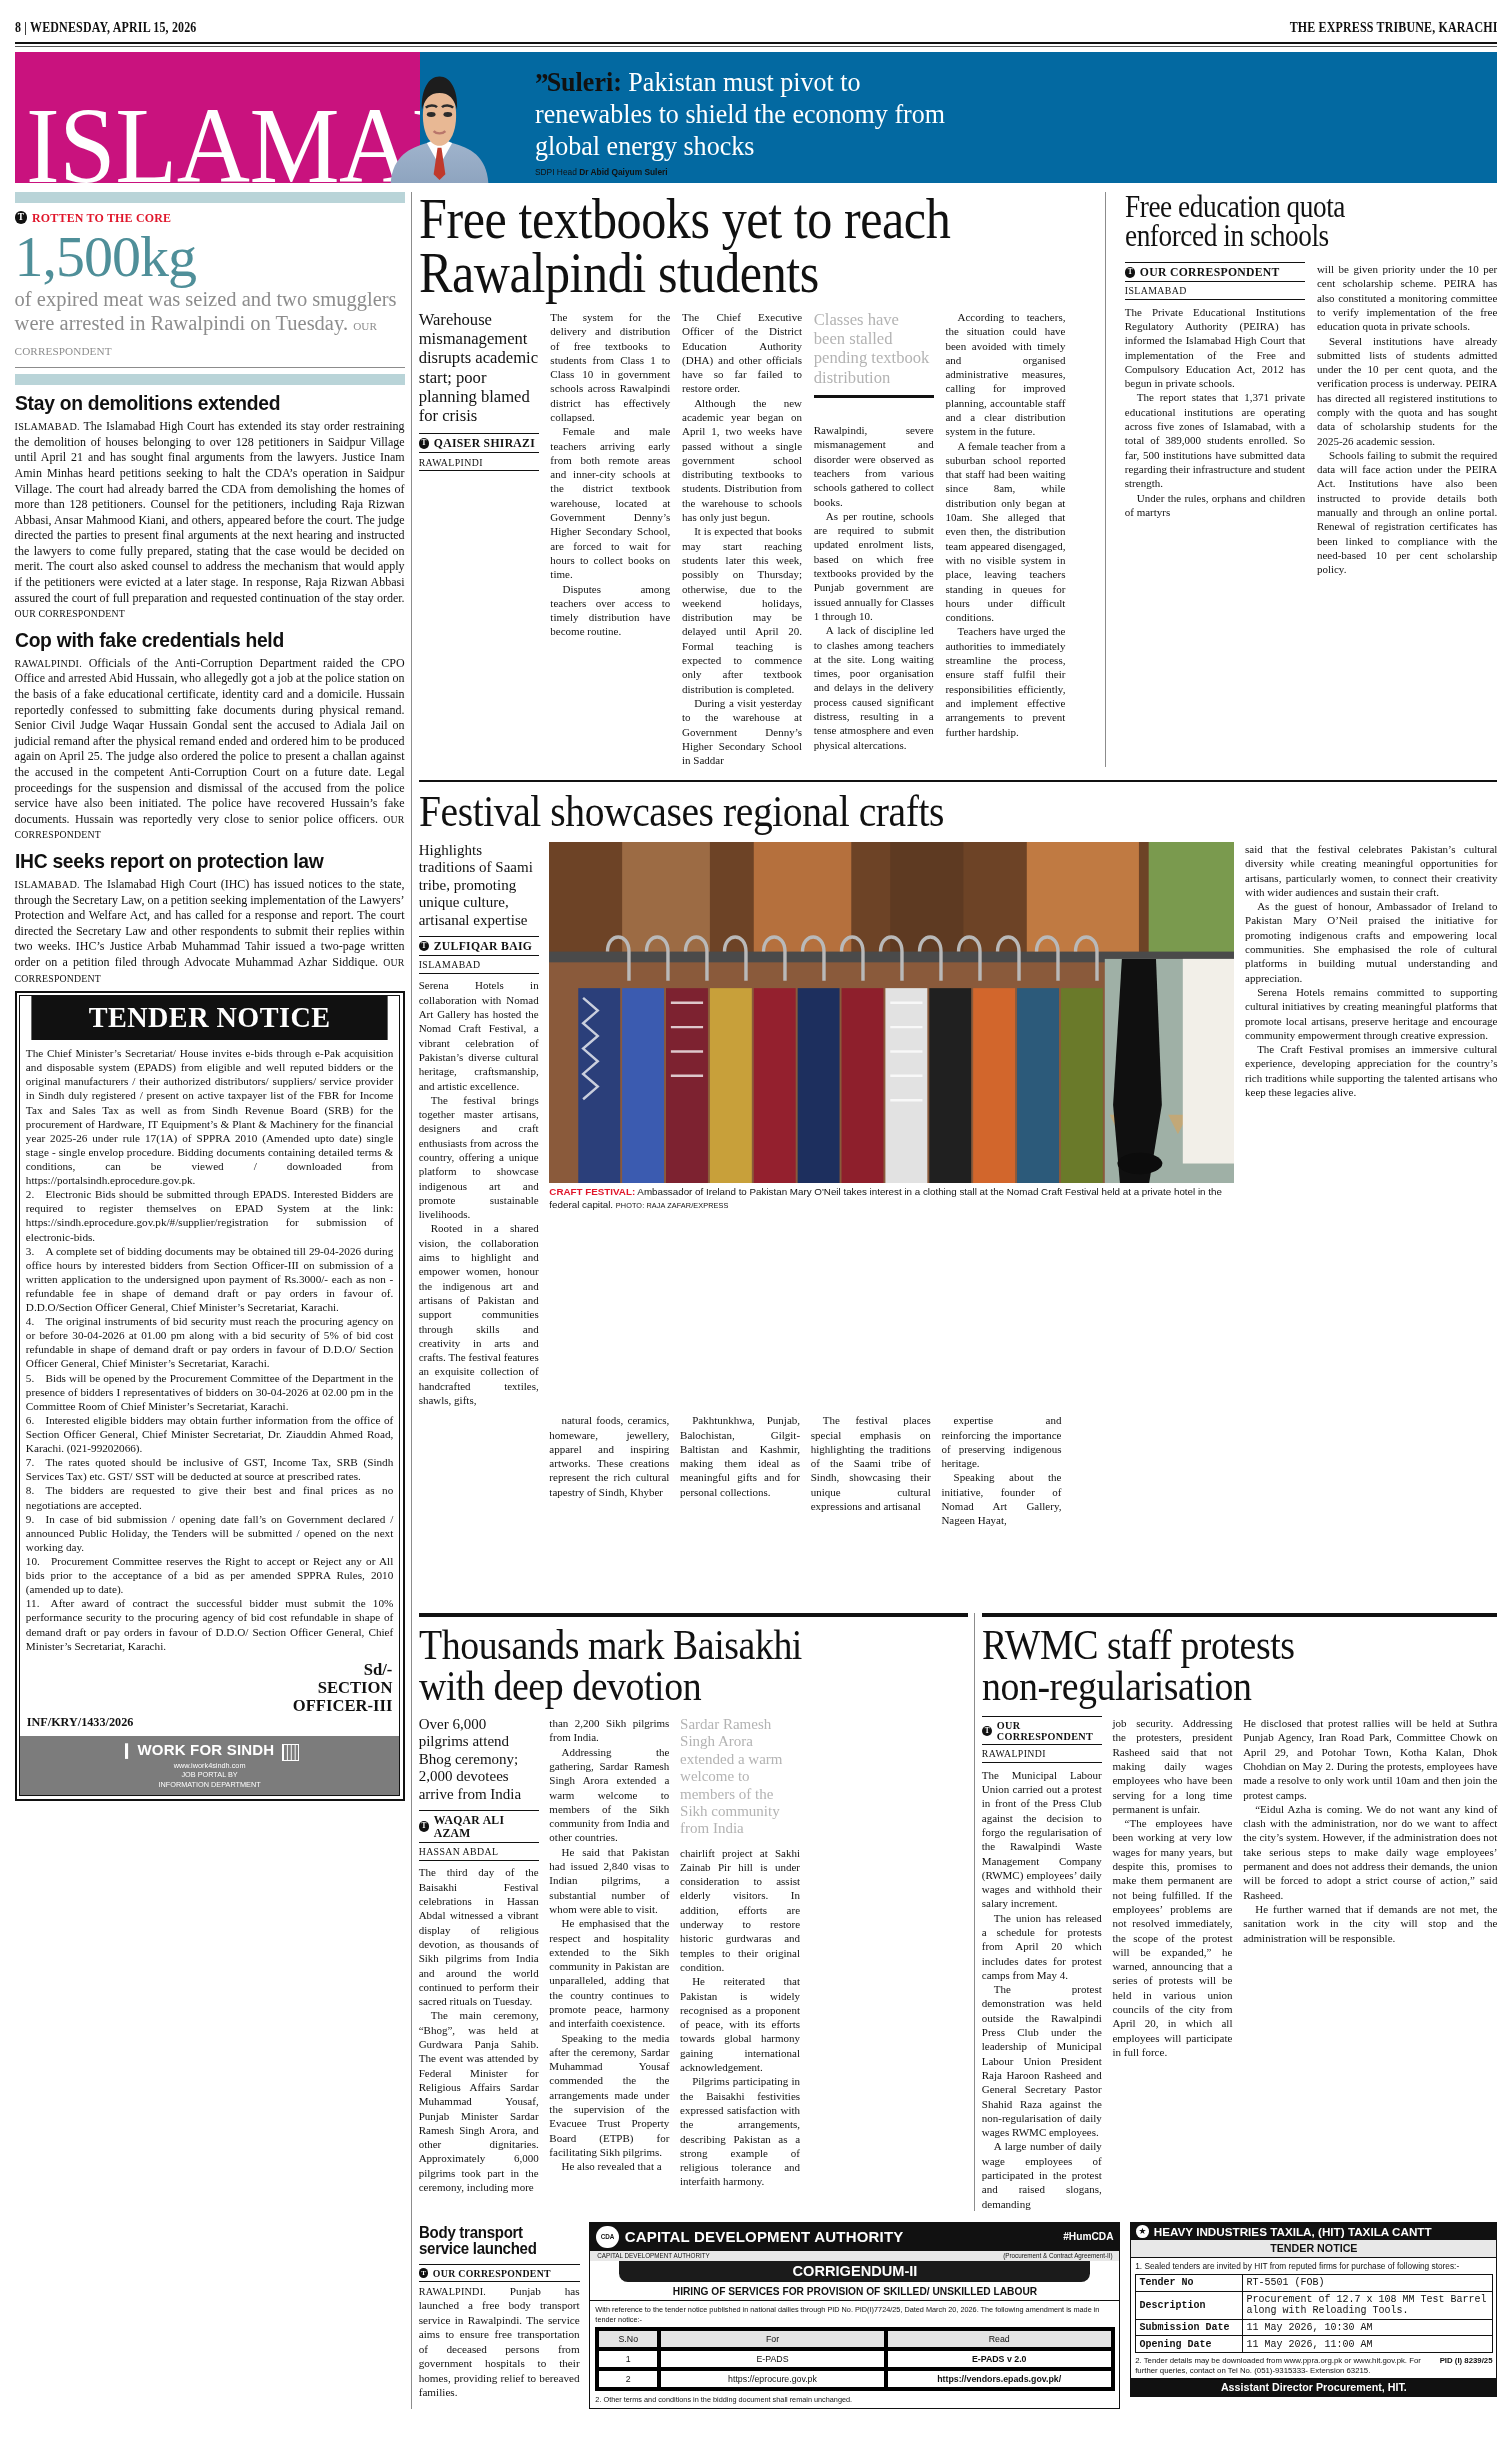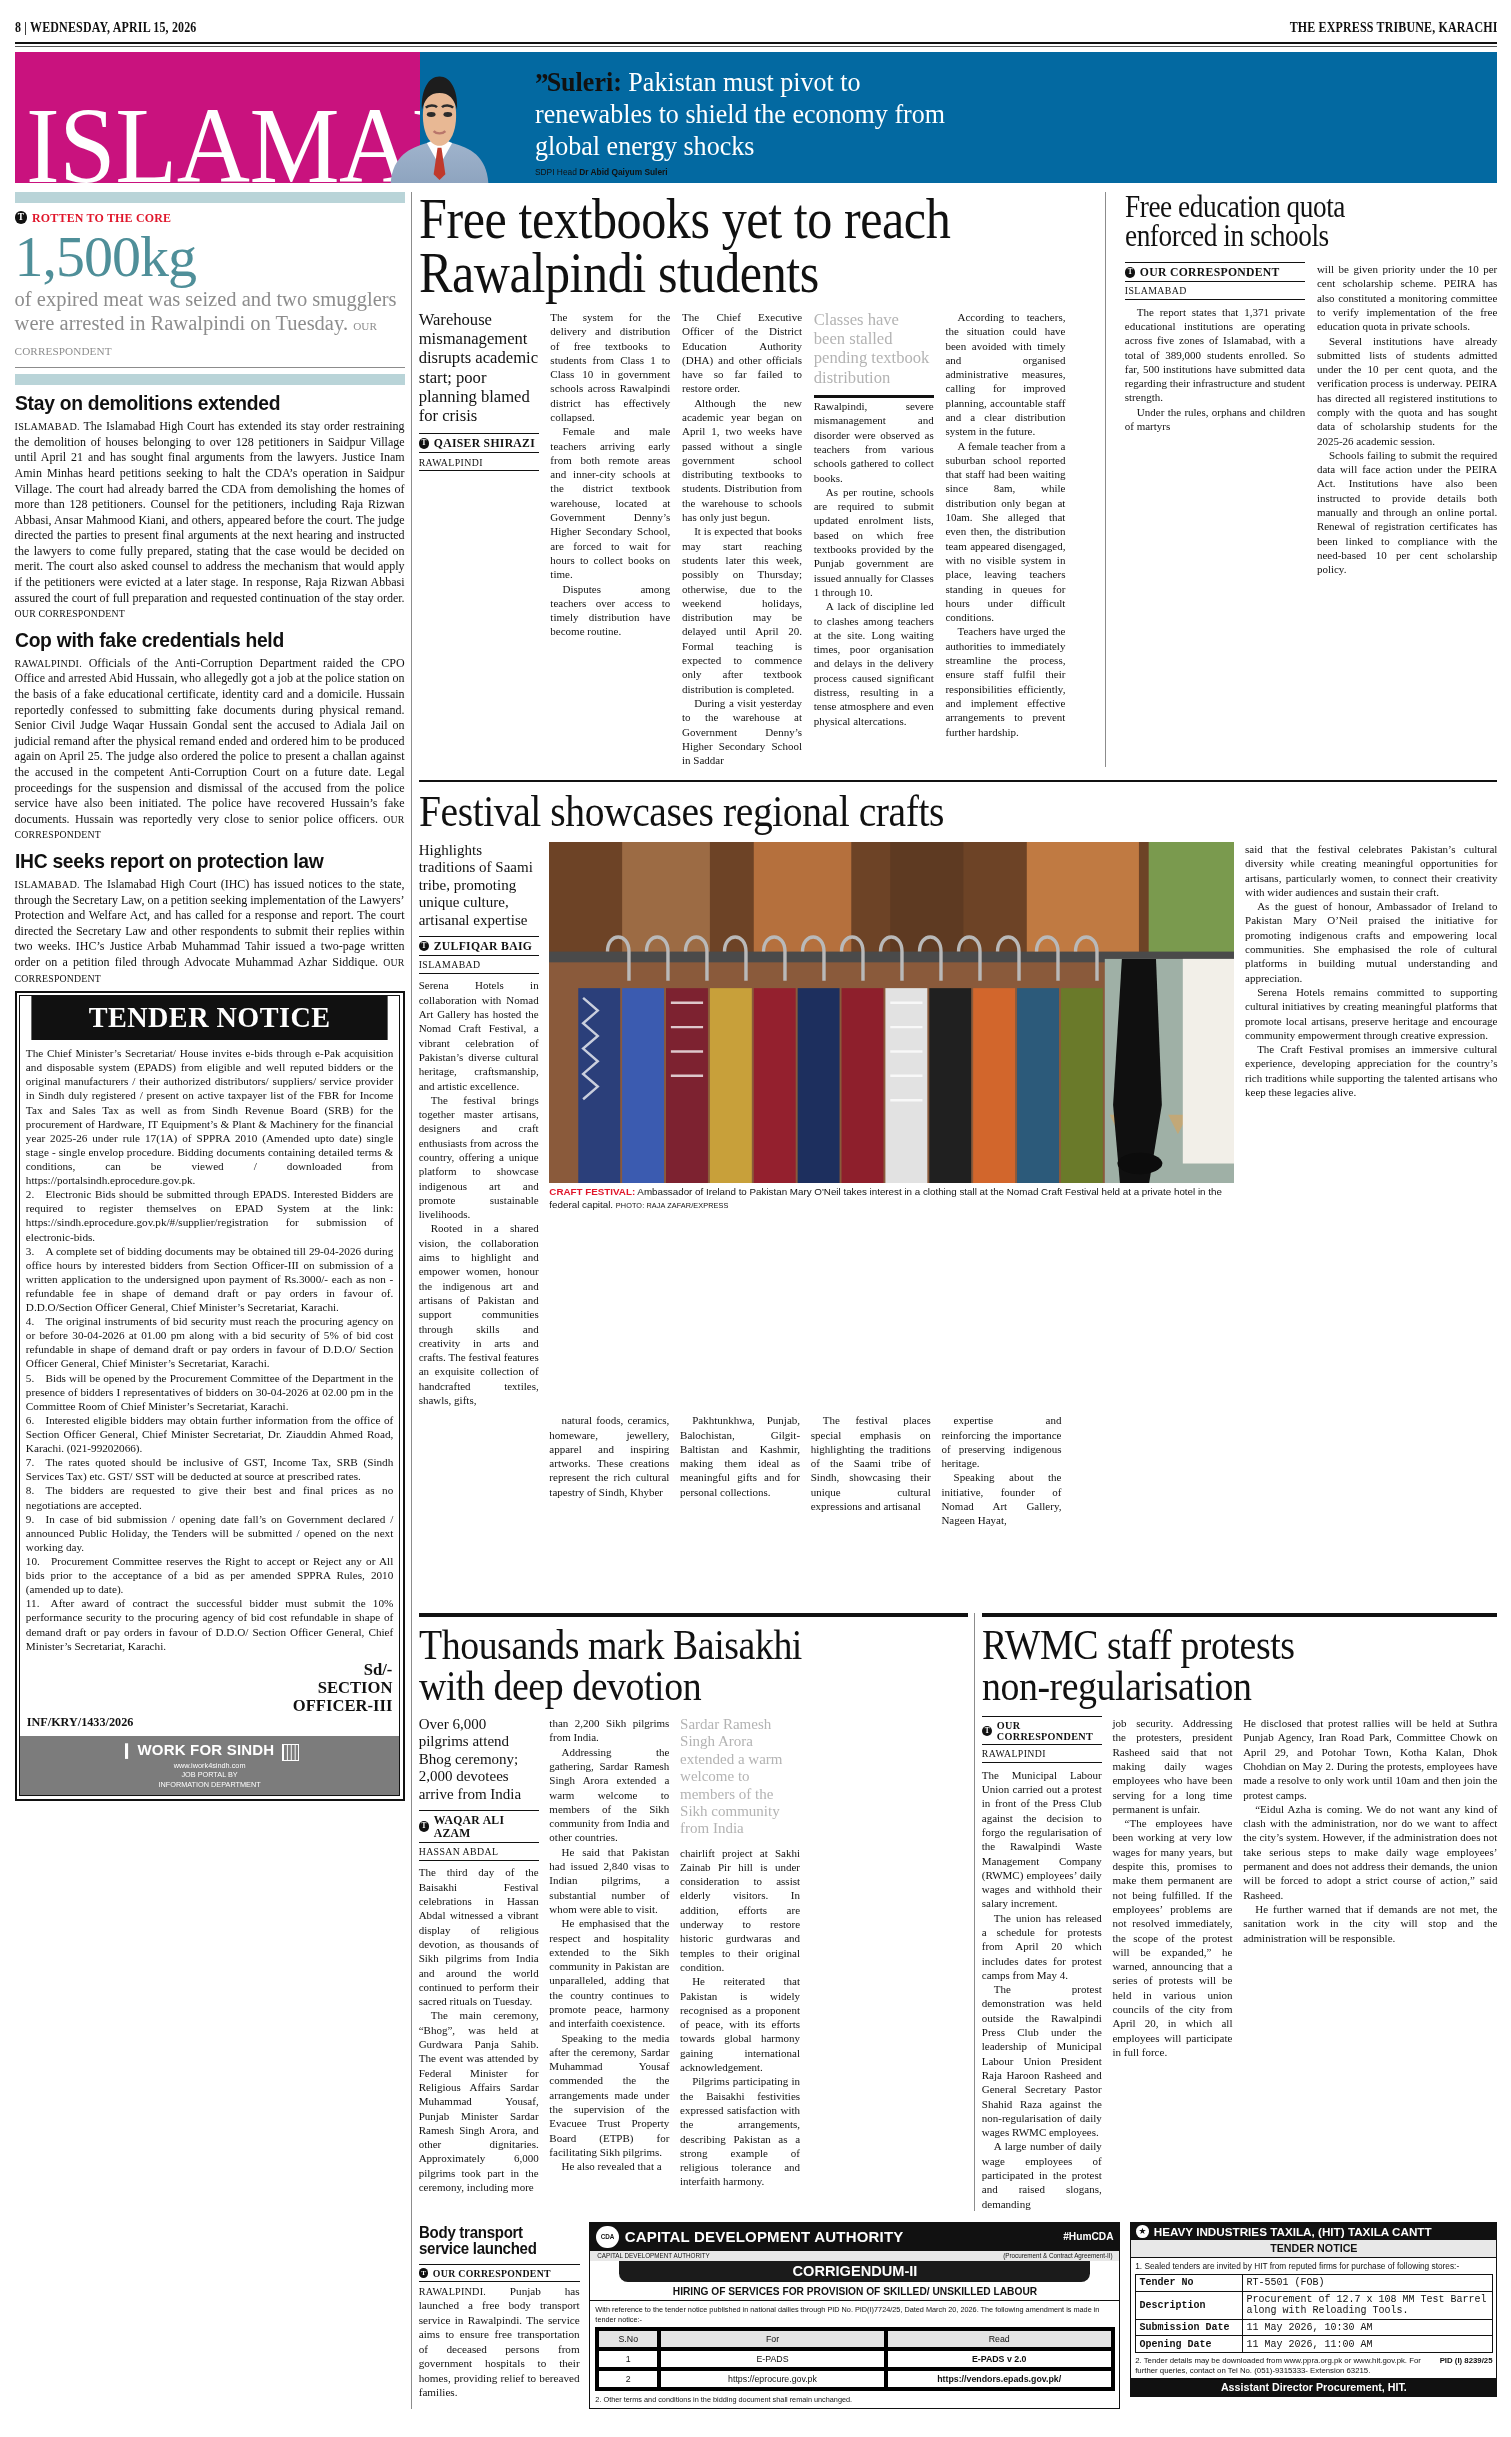--- a/index.html
+++ b/index.html
@@ -347,21 +347,21 @@
             <div class="col" style="width:120px;flex:0 0 120px;">
               <p class="first">The Chief Executive Officer of the District Education Authority (DHA) and other officials have so far failed to restore order.</p>
               <p>Although the new academic year began on April 1, two weeks have passed without a single government school distributing textbooks to students. Distribution from the warehouse to schools has only just begun.</p>
               <p>It is expected that books may start reaching students later this week, possibly on Thursday; otherwise, due to the weekend holidays, distribution may be delayed until April 20. Formal teaching is expected to commence only after textbook distribution is completed.</p>
               <p>During a visit yesterday to the warehouse at Government Denny’s Higher Secondary School in Saddar</p>
             </div>
 
             <div style="width:120px;flex:0 0 120px;">
               <div class="pullquote">Classes have been stalled pending textbook distribution</div>
               <div class="pull-rule"></div>
-              <div class="col" style="margin-top:1px;">
+              <div class="col" style="margin-top:25px;">
                 <p class="first">Rawalpindi, severe mismanagement and disorder were observed as teachers from various schools gathered to collect books.</p>
                 <p>As per routine, schools are required to submit updated enrolment lists, based on which free textbooks provided by the Punjab government are issued annually for Classes 1 through 10.</p>
                 <p>A lack of discipline led to clashes among teachers at the site. Long waiting times, poor organisation and delays in the delivery process caused significant distress, resulting in a tense atmosphere and even physical altercations.</p>
               </div>
             </div>
 
             <div class="col" style="width:120px;flex:0 0 120px;">
               <p>According to teachers, the situation could have been avoided with timely and organised administrative measures, calling for improved planning, accountable staff and a clear distribution system in the future.</p>
               <p>A female teacher from a suburban school reported that staff had been waiting since 8am, while distribution only began at 10am. She alleged that even then, the distribution team appeared disengaged, with no visible system in place, leaving teachers standing in queues for hours under difficult conditions.</p>
               <p>Teachers have urged the authorities to immediately streamline the process, ensure staff fulfil their responsibilities efficiently, and implement effective arrangements to prevent further hardship.</p>
@@ -379,20 +379,21 @@
           <div style="display:flex;gap:11.7px;margin-top:11.7px;">
             <div style="width:calc(50% - 5.9px);">
               <div class="byline-box">
                 <div class="byline-row">
                   <div class="t-logo" style="width:10.7px;height:10.7px;font-size:7.3px;line-height:10.7px;">T</div>
                   <div class="byline-name">OUR CORRESPONDENT</div>
                 </div>
               </div>
               <div class="byline-city">ISLAMABAD</div>
               <div class="col">
+                <p class="first">The Private Educational Institutions Regulatory Authority (PEIRA) has informed the Islamabad High Court that implementation of the Free and Compulsory Education Act, 2012 has begun in private schools.</p>
                 <p>The report states that 1,371 private educational institutions are operating across five zones of Islamabad, with a total of 389,000 students enrolled. So far, 500 institutions have submitted data regarding their infrastructure and student strength.</p>
                 <p>Under the rules, orphans and children of martyrs</p>
               </div>
             </div>
             <div class="col" style="width:calc(50% - 5.9px);">
               <p class="first">will be given priority under the 10 per cent scholarship scheme. PEIRA has also constituted a monitoring committee to verify implementation of the free education quota in private schools.</p>
               <p>Several institutions have already submitted lists of students admitted under the 10 per cent quota, and the verification process is underway. PEIRA has directed all registered institutions to comply with the quota and has sought data of scholarship students for the 2025-26 academic session.</p>
               <p>Schools failing to submit the required data will face action under the PEIRA Act. Institutions have also been instructed to provide details both manually and through an online portal. Renewal of registration certificates has been linked to compliance with the need-based 10 per cent scholarship policy.</p>
             </div>
           </div>

